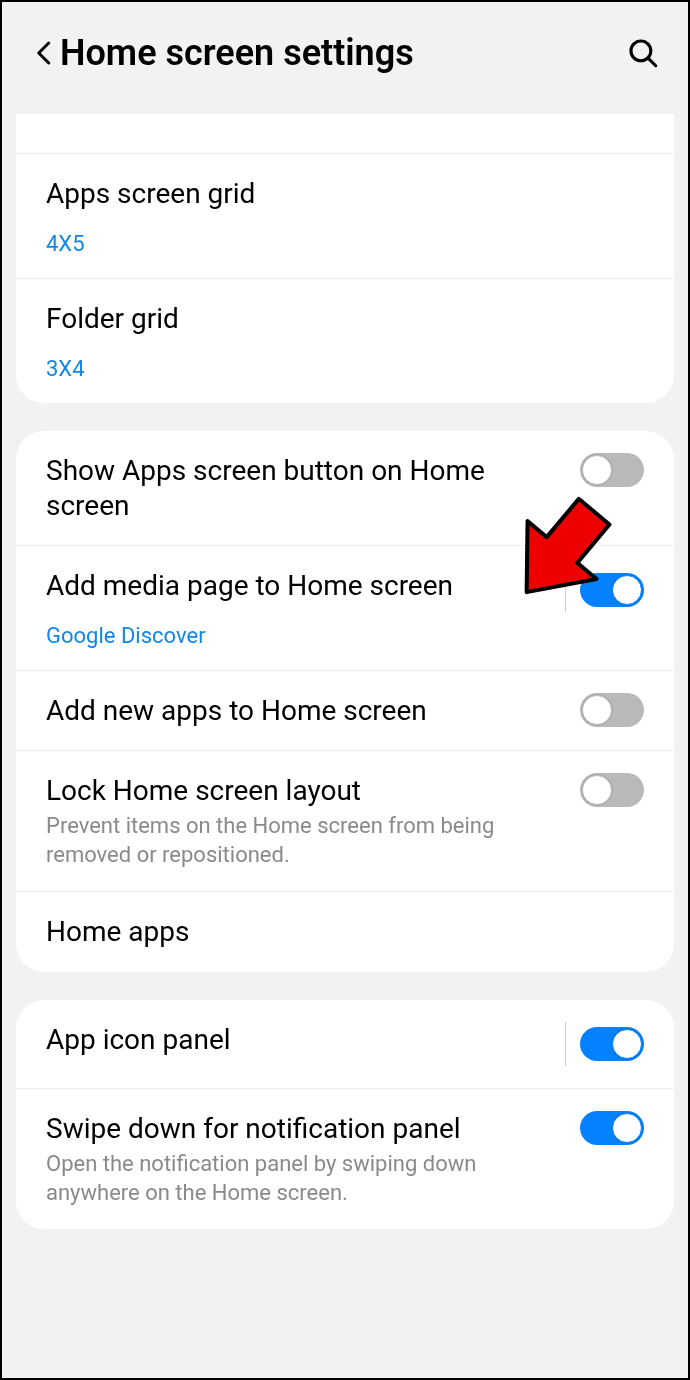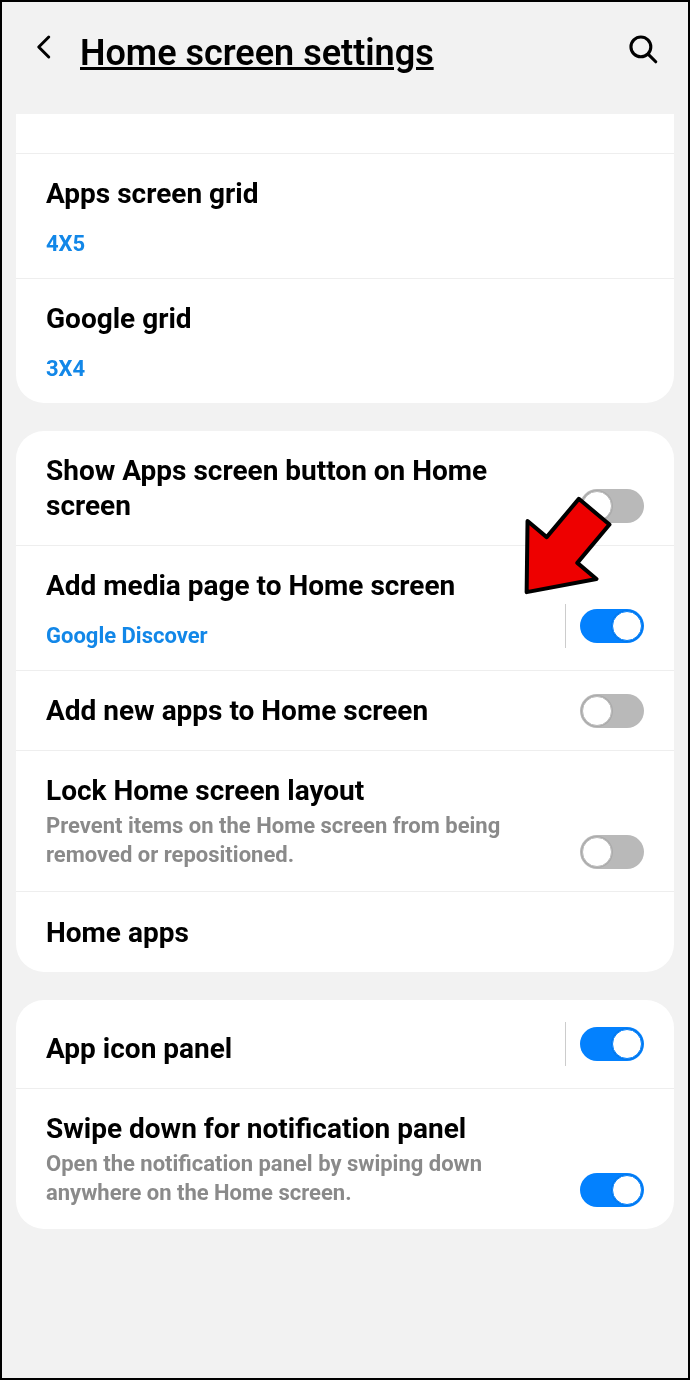--- a/index.html
+++ b/index.html
@@ -7,45 +7,43 @@
   body {
     font-family: -apple-system, Roboto, "Helvetica Neue", Arial, sans-serif;
     background: #f2f2f2;
     color: #000;
     border: 2px solid #000;
     overflow: hidden;
     position: relative;
   }
   .header {
     display: flex;
+    align-items: center;
     padding: 30px 28px 40px 28px;
-    gap: 20px;
-    text-decoration: underline;
   }
   .back-icon svg { width: 30px; height: 30px; display:block; }
   .title {
     font-size: 36px;
     font-weight: 600;
     flex: 1;
   }
   .search-icon svg { width: 34px; height: 34px; display:block; }
   .card {
     background: #fff;
     border-radius: 28px;
     margin: 0 14px 28px 14px;
     overflow: hidden;
   }
   .card.first { border-top-left-radius: 0; border-top-right-radius: 0; }
   .row {
     display: flex;
-    align-items: flex-end;
+    align-items: flex-start;
     padding: 22px 30px;
     border-bottom: 1px solid #eee;
     min-height: 80px;
-    font-weight: bold;
   }
   .row:last-child { border-bottom: none; }
   .row-text { flex: 1; padding-right: 16px; }
   .row-title {
     font-size: 28px;
     color: #000;
     line-height: 1.25;
   }
   .row-sub {
     font-size: 22px;
@@ -118,21 +116,21 @@
 <div class="card first">
   <div class="stub-row"></div>
   <div class="row">
     <div class="row-text">
       <div class="row-title">Apps screen grid</div>
       <div class="row-sub">4X5</div>
     </div>
   </div>
   <div class="row">
     <div class="row-text">
-      <div class="row-title">Google grid</div>
+      <div class="row-title">Folder grid</div>
       <div class="row-sub">3X4</div>
     </div>
   </div>
 </div>
 
 <div class="card">
   <div class="row">
     <div class="row-text">
       <div class="row-title">Show Apps screen button on Home screen</div>
     </div>

